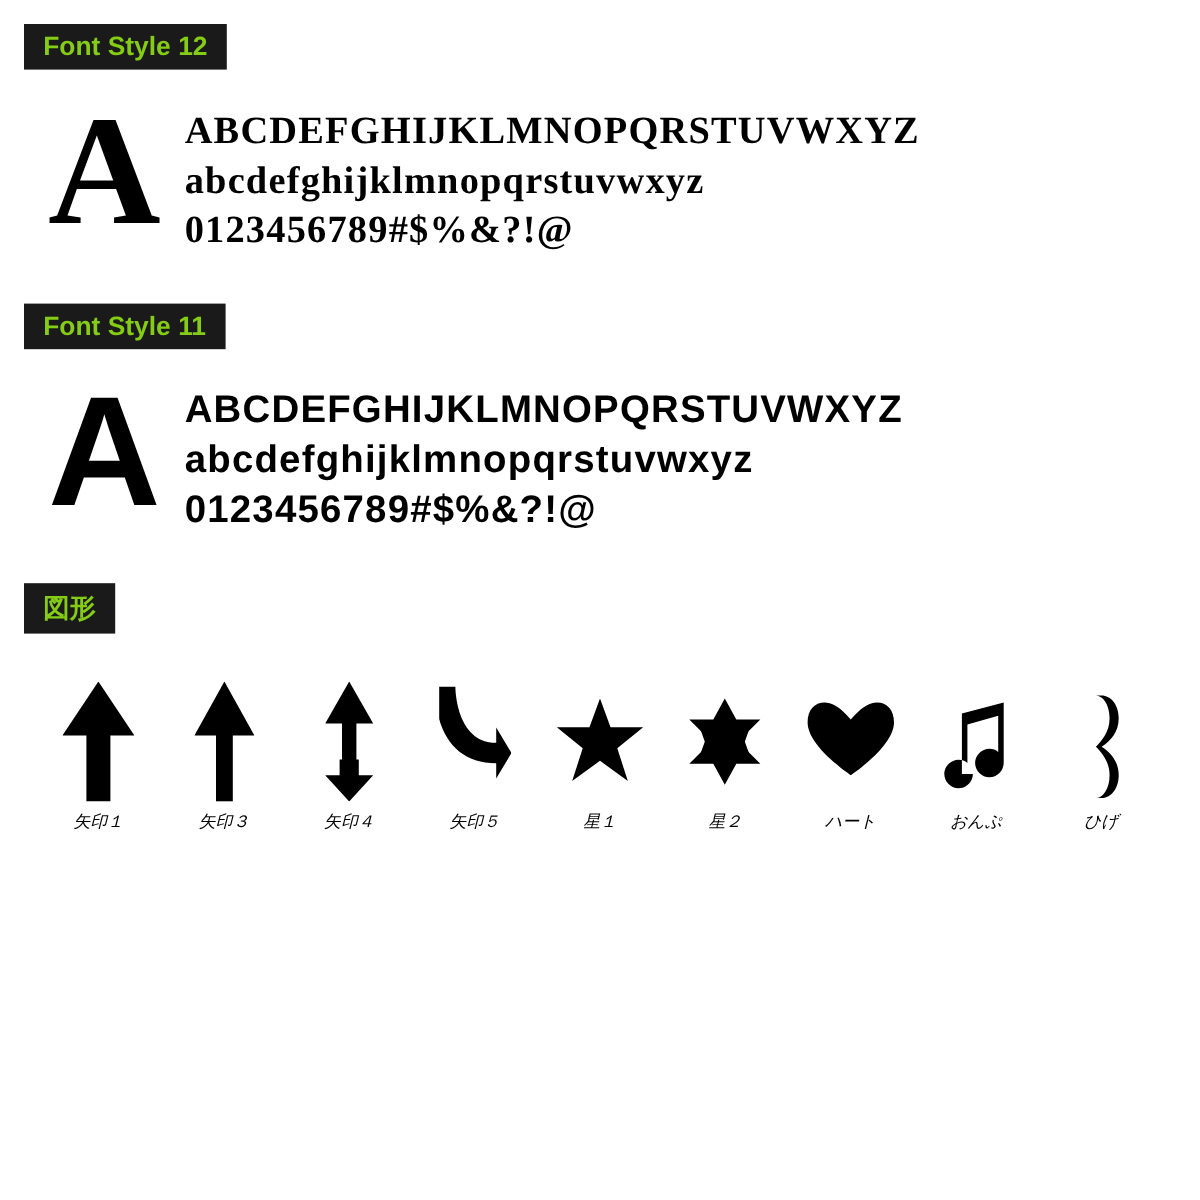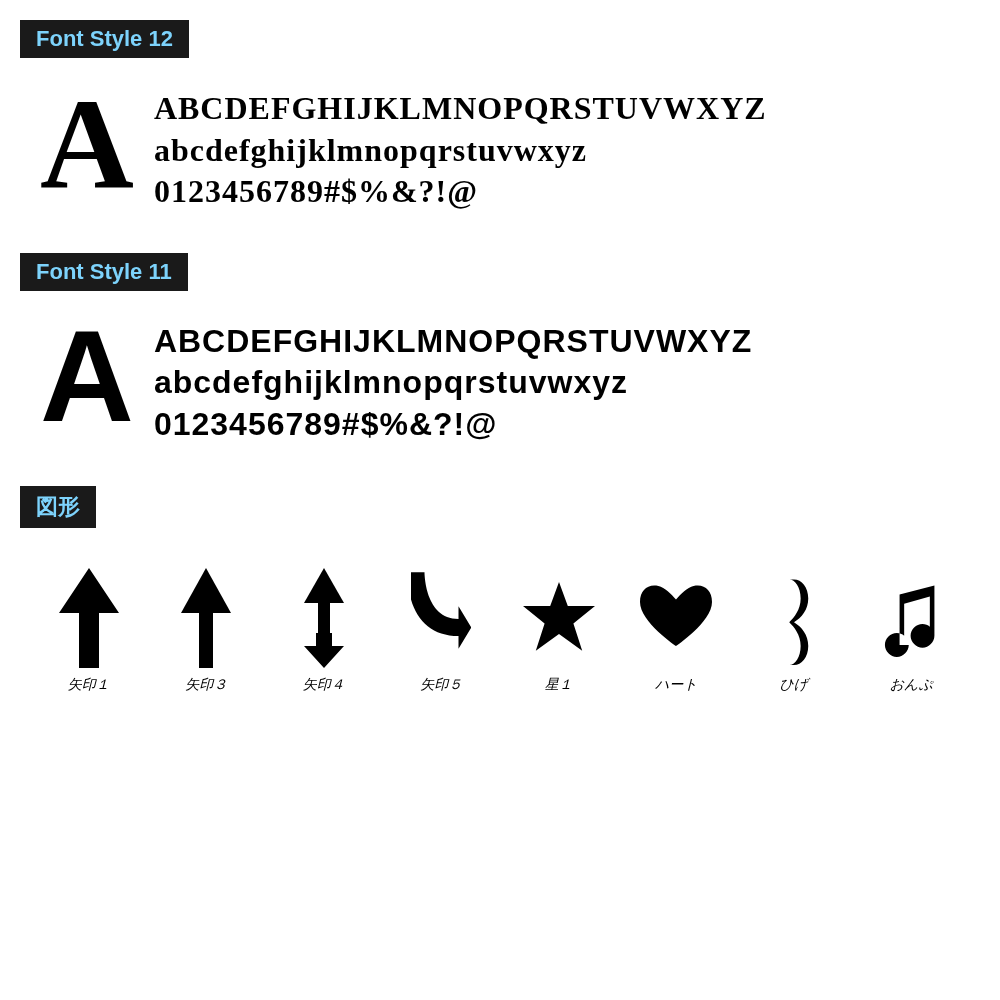--- a/index.html
+++ b/index.html
@@ -13,21 +13,21 @@
     }
 
     .page {
       width: 1000px;
       padding: 20px 20px 20px 20px;
     }
 
     .section-header {
       display: inline-block;
       background: #1a1a1a;
-      color: #7dd3fc;
+      color: #84cc16;
       font-size: 22px;
       font-weight: bold;
       padding: 6px 16px;
       margin-bottom: 20px;
       font-family: Arial, sans-serif;
     }
 
     .font-section {
       margin-bottom: 40px;
     }
@@ -191,44 +191,53 @@
 
       <div class="shape-item">
         <div class="shape-icon">
           <svg viewBox="0 0 100 100" width="90" height="90">
             <polygon points="50,5 61,35 95,35 68,57 79,91 50,70 21,91 32,57 5,35 39,35" fill="#000"></polygon>
           </svg>
         </div>
         <div class="shape-label">星１</div>
       </div>
 
+      <div class="shape-item">
+        <div class="shape-icon">
+          <svg viewBox="0 0 100 100" width="90" height="90">
+            <polygon points="50,5 62,27 87,27 69,45 78,70 50,55 22,70 31,45 13,27 38,27" fill="#000"></polygon>
+            <polygon points="50,95 62,73 87,73 69,55 78,30 50,45 22,30 31,55 13,73 38,73" fill="#000"></polygon>
+          </svg>
+        </div>
+        <div class="shape-label">星２</div>
+      </div>
 
       <div class="shape-item">
         <div class="shape-icon">
           <svg viewBox="0 0 100 90" width="90" height="90">
             <path d="M50,80 C50,80 5,50 5,25 C5,10 15,2 28,5 C36,7 44,15 50,22 C56,15 64,7 72,5 C85,2 95,10 95,25 C95,50 50,80 50,80Z" fill="#000"></path>
           </svg>
         </div>
         <div class="shape-label">ハート</div>
       </div>
 
       <div class="shape-item">
         <div class="shape-icon">
+          <svg viewBox="0 0 60 100" width="55" height="95">
+            <path d="M22,75 C22,82 16,88 9,88 C2,88 -4,82 -4,75 C-4,68 2,62 9,62 C12,62 15,63 17,65 L17,30 L45,22 L45,55 C43,53 40,52 37,52 C30,52 24,58 24,65 C24,72 30,78 37,78 C44,78 50,72 50,65 L50,10 L12,20 L12,75 Z" fill="#000" transform="translate(5,5)"></path>
+          </svg>
+        </div>
+        <div class="shape-label">おんぷ</div>
+      </div>
+
+      <div class="shape-item">
+        <div class="shape-icon">
           <svg viewBox="0 0 40 100" width="40" height="95">
             <path d="M20,10 C28,10 35,18 35,30 C35,42 28,50 20,55 C28,60 35,68 35,80 C35,92 28,100 20,100 L15,100 C21,100 27,92 27,80 C27,68 20,60 15,55 C20,50 27,42 27,30 C27,18 21,10 15,10 Z" fill="#000"></path>
           </svg>
         </div>
         <div class="shape-label">ひげ</div>
       </div>
 
-      <div class="shape-item">
-        <div class="shape-icon">
-          <svg viewBox="0 0 60 100" width="55" height="95">
-            <path d="M22,75 C22,82 16,88 9,88 C2,88 -4,82 -4,75 C-4,68 2,62 9,62 C12,62 15,63 17,65 L17,30 L45,22 L45,55 C43,53 40,52 37,52 C30,52 24,58 24,65 C24,72 30,78 37,78 C44,78 50,72 50,65 L50,10 L12,20 L12,75 Z" fill="#000" transform="translate(5,5)"></path>
-          </svg>
-        </div>
-        <div class="shape-label">おんぷ</div>
-      </div>
-
     </div>
   </div>
 
 </div>
 
 </body></html>

